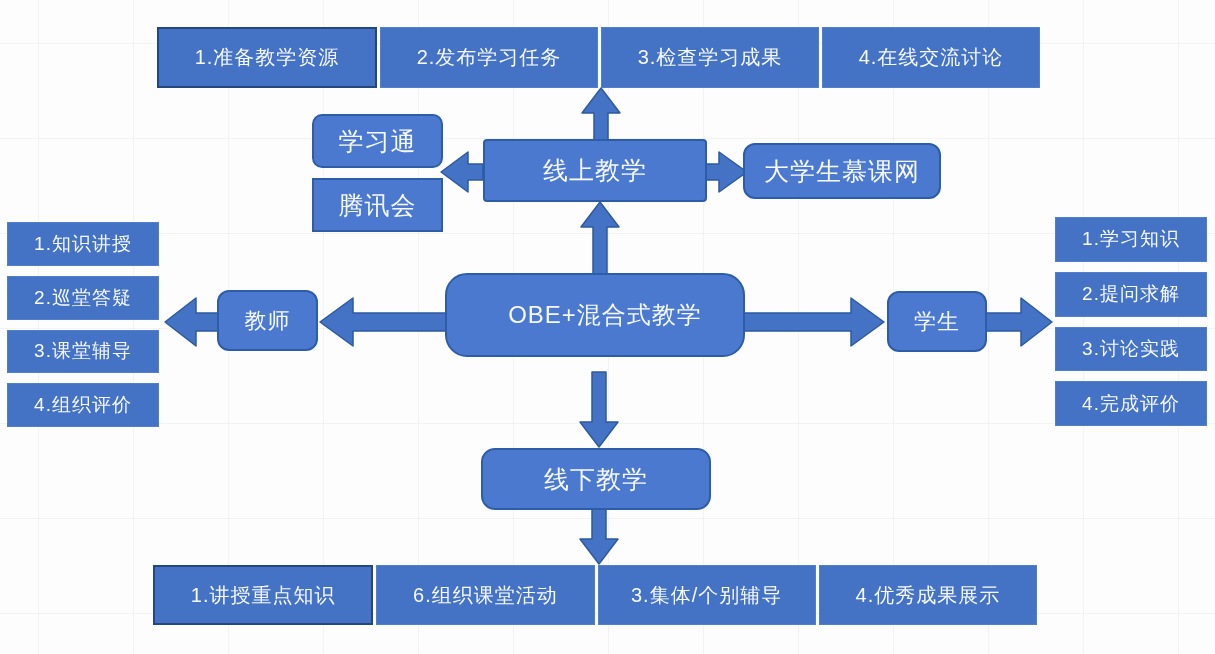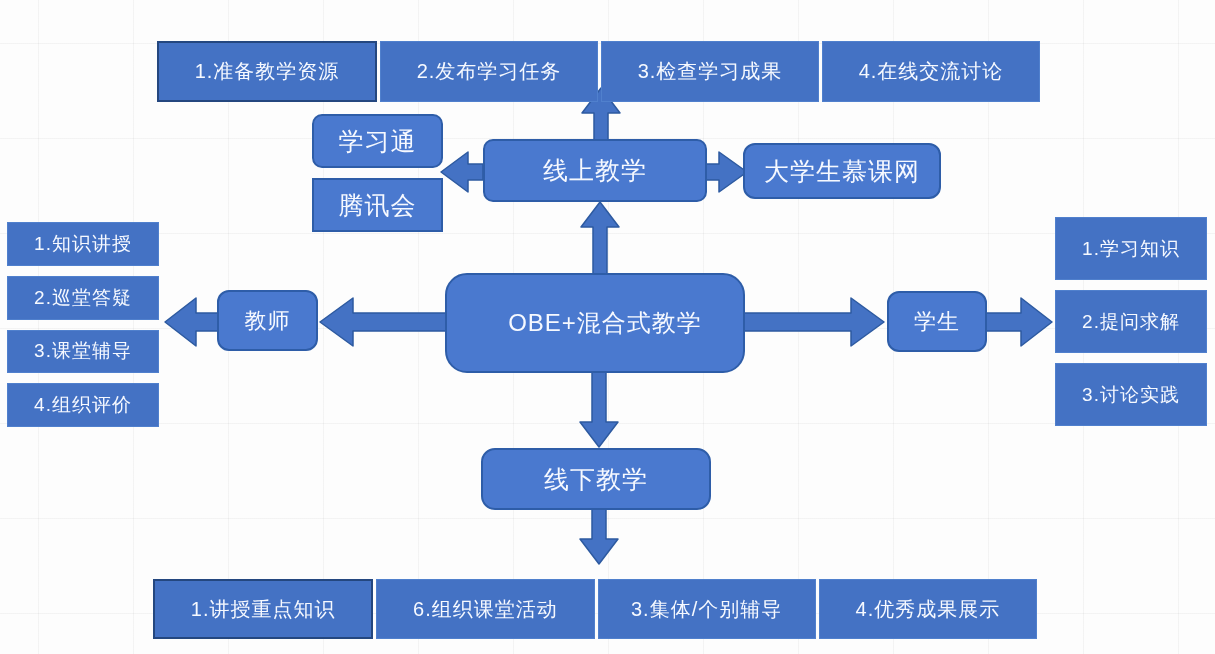--- a/index.html
+++ b/index.html
@@ -29,21 +29,20 @@
   .arrow-layer polygon {
     fill: #4472C4;
     stroke: #2d5aa0;
     stroke-width: 1.5;
     stroke-linejoin: round;
   }
   .row {
     position: absolute;
     display: flex;
     gap: 3px;
-    margin-top: 14px;
   }
   .row .cell {
     flex: 1 1 0;
     background: #4472C4;
     border: 1px solid #5080cd;
     color: #f6f9ff;
     display: flex;
     align-items: center;
     justify-content: center;
     font-size: 20px;
@@ -84,23 +83,23 @@
     letter-spacing: 1px;
     box-sizing: border-box;
   }
   
   #top-row     { left: 157px; top: 27px;  width: 883px; height: 61px; }
   #bottom-row  { left: 153px; top: 565px; width: 884px; height: 60px; }
   #left-stack  { left: 7px;   top: 222px; width: 152px; height: 205px; }
   #right-stack { left: 1055px;top: 217px; width: 152px; height: 209px; }
   #xuexitong   { left: 312px; top: 114px; width: 131px; height: 54px; border-radius: 10px; }
   #tengxunhui  { left: 312px; top: 178px; width: 131px; height: 54px; border-radius: 0; }
-  #online-box  { left: 483px; top: 139px; width: 224px; height: 63px; border-radius: 10px; }
+  #online-box  { left: 483px; top: 139px; width: 224px; height: 63px; border-radius: 4px; }
   #mooc-box    { left: 743px; top: 143px; width: 198px; height: 56px; }
-  #center-box  { left: 445px; top: 273px; width: 300px; height: 100px; border-radius: 22px; font-size: 24px; padding-left: 20px; }
+  #center-box  { left: 445px; top: 273px; width: 300px; height: 84px; border-radius: 22px; font-size: 24px; padding-left: 20px; }
   #teacher-box { left: 217px; top: 290px; width: 101px; height: 61px; font-size: 22px; }
   #student-box { left: 887px; top: 291px; width: 100px; height: 61px; font-size: 22px; }
   #offline-box { left: 481px; top: 448px; width: 230px; height: 62px; border-radius: 14px; }
 </style>
 </head>
 <body>
 
 <div class="canvas">
 
   <svg class="arrow-layer" viewBox="0 0 1215 654">
@@ -138,20 +137,21 @@
     <div class="cell">2.巡堂答疑</div>
     <div class="cell">3.课堂辅导</div>
     <div class="cell">4.组织评价</div>
   </div>
 
   <div class="rbox" id="student-box">学生</div>
   <div class="stack" id="right-stack">
     <div class="cell">1.学习知识</div>
     <div class="cell">2.提问求解</div>
     <div class="cell">3.讨论实践</div>
+    <div class="cell">4.完成评价</div>
   </div>
 
   <div class="rbox" id="offline-box">线下教学</div>
 
   <div class="row" id="bottom-row">
     <div class="cell first">1.讲授重点知识</div>
     <div class="cell">6.组织课堂活动</div>
     <div class="cell">3.集体/个别辅导</div>
     <div class="cell">4.优秀成果展示</div>
   </div>

